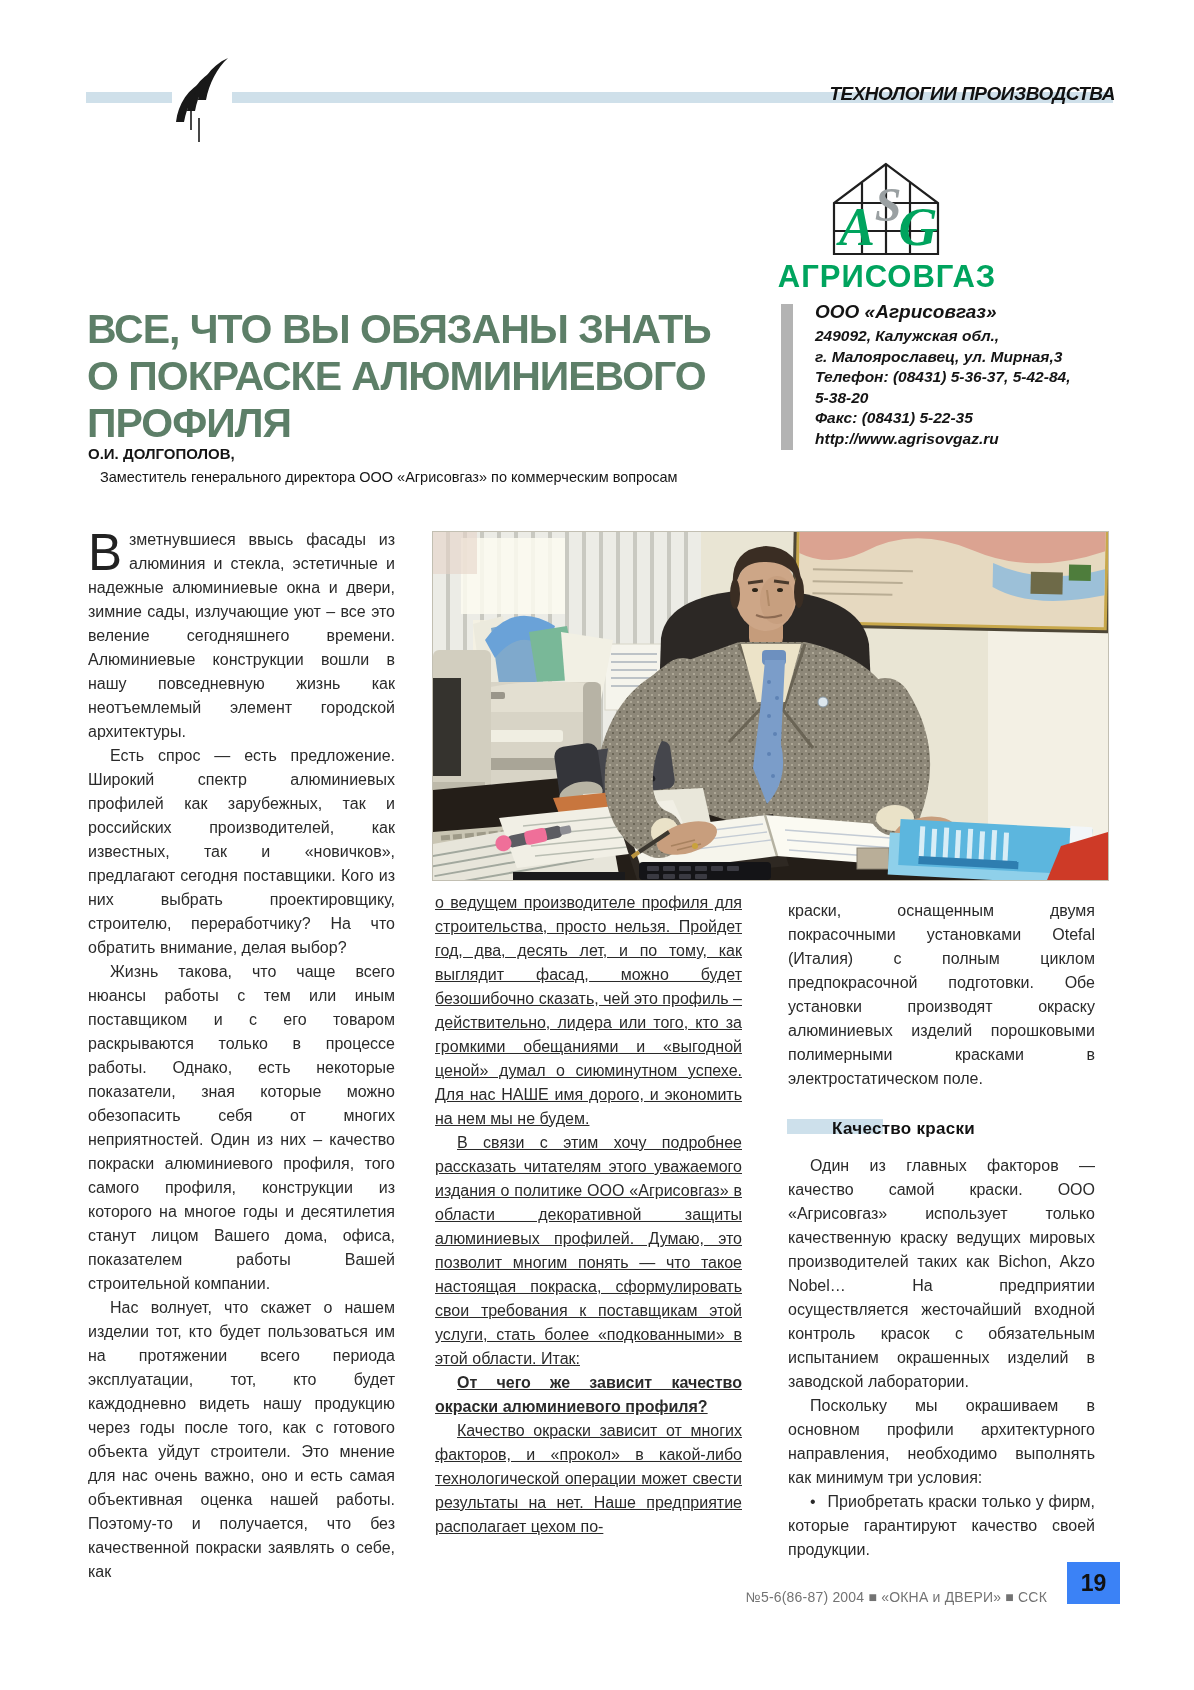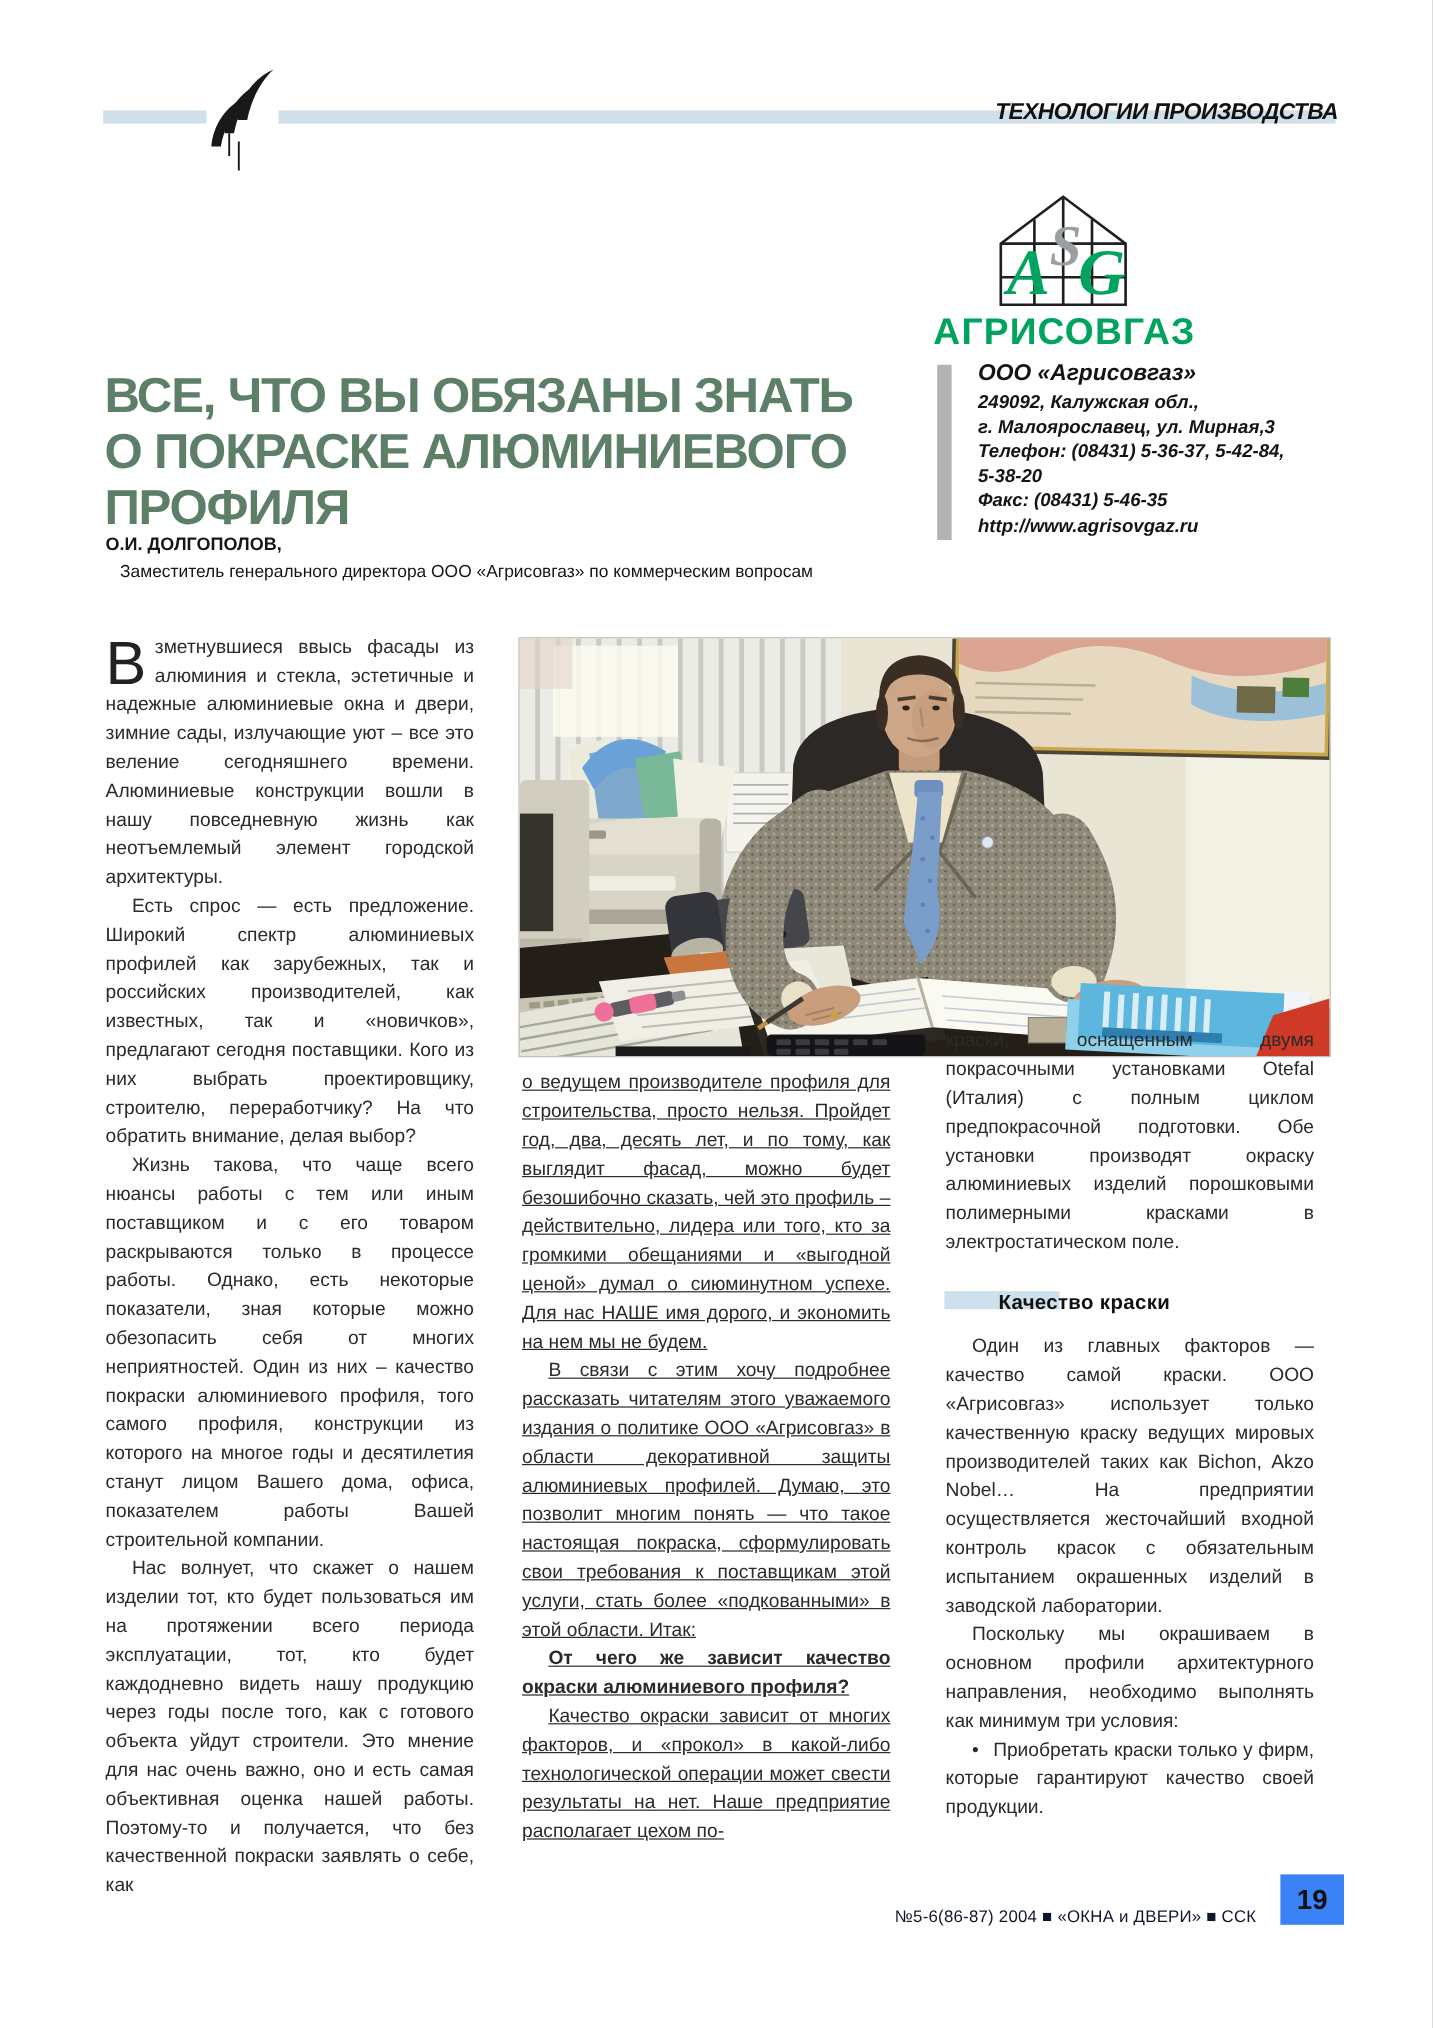--- a/index.html
+++ b/index.html
@@ -29,34 +29,34 @@
   .author-name{position:absolute;left:88px;top:445px;font-size:15px;font-weight:bold;color:#151515;}
   .author-role{position:absolute;left:100px;top:469px;font-size:14.5px;font-weight:normal;color:#151515;white-space:nowrap;}
 
   
   .photo{position:absolute;left:433px;top:532px;width:675px;height:348px;outline:1px solid #c2bfb2;}
 
   
   .col{position:absolute;width:307px;font-size:16px;line-height:24px;text-align:justify;color:#2a2a2a;}
   #col1{left:88px;top:528px;}
   #col2{left:435px;top:891px;text-decoration:underline;}
-  #col3{left:788px;top:856px;}
+  #col3{left:788px;top:899px;}
   .col p{margin:0;}
   .indent{text-indent:22px;}
   .qbold{font-weight:bold;text-indent:22px;}
   .dropcap{float:left;font-size:51px;line-height:43px;padding:3px 7px 0 0;color:#222;}
   .bullet{display:inline-block;margin:0 12px 0 22px;}
 
   .subhead{position:relative;margin:26px 0 13px 0;font-size:17px;font-weight:bold;
            letter-spacing:.3px;text-align:left;color:#111;}
   .subhead .bar{position:absolute;left:-1px;top:2px;width:96px;height:15px;background:#cde0eb;}
   .subhead .txt{position:relative;padding-left:44px;}
 
   
-  .footer-line{position:absolute;top:1589px;right:147px;font-size:14px;letter-spacing:.2px;color:#0f172a;white-space:nowrap;}
+  .footer-line{position:absolute;top:1589px;right:147px;font-size:14px;letter-spacing:.2px;color:#737373;white-space:nowrap;}
   .page-box{position:absolute;left:1067px;top:1562px;width:53px;height:42px;background:#3b82f6;
             display:flex;align-items:center;justify-content:center;font-size:23px;font-weight:bold;color:#111;}
 </style>
 </head>
 <body>
 
 <div class="page">
 
   <div class="rule left"></div>
   <div class="rule right"></div>
@@ -87,21 +87,21 @@
   </div>
   <div class="brand-name">АГРИСОВГАЗ</div>
 
   <div class="contact-bar"></div>
   <div class="contact">
     <div class="company">ООО «Агрисовгаз»</div>
     <div class="line">249092, Калужская обл.,</div>
     <div class="line">г. Малоярославец, ул. Мирная,3</div>
     <div class="line">Телефон: (08431) 5-36-37, 5-42-84,</div>
     <div class="line">5-38-20</div>
-    <div class="line">Факс: (08431) 5-46-35</div>
+    <div class="line">Факс: (08431) 5-22-35</div>
     <div class="line">http://www.agrisovgaz.ru</div>
   </div>
 
   <div class="title">
     <div>ВСЕ, ЧТО ВЫ ОБЯЗАНЫ ЗНАТЬ</div>
     <div>О ПОКРАСКЕ АЛЮМИНИЕВОГО</div>
     <div>ПРОФИЛЯ</div>
   </div>
   <div class="author-name">О.И. ДОЛГОПОЛОВ,</div>
   <div class="author-role">Заместитель генерального директора ООО «Агрисовгаз» по коммерческим вопросам</div>

